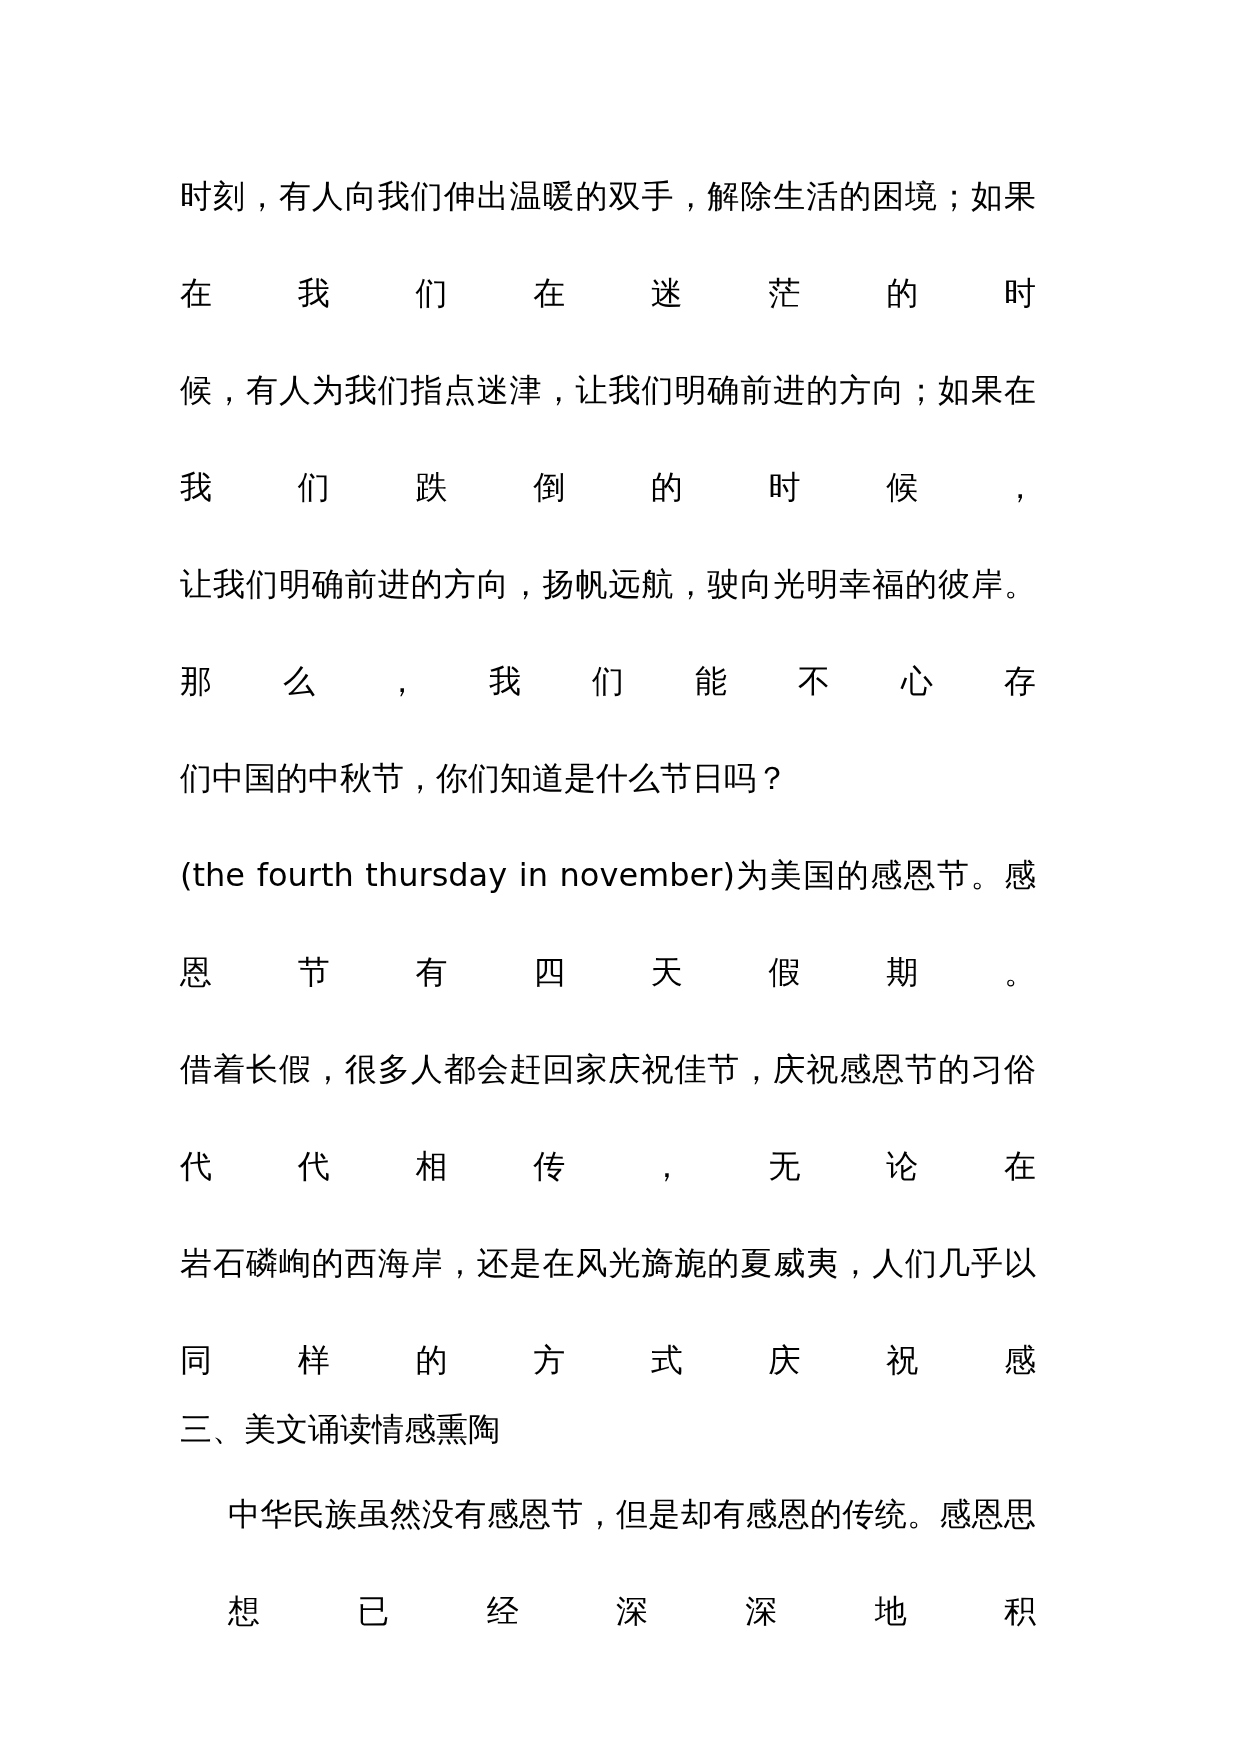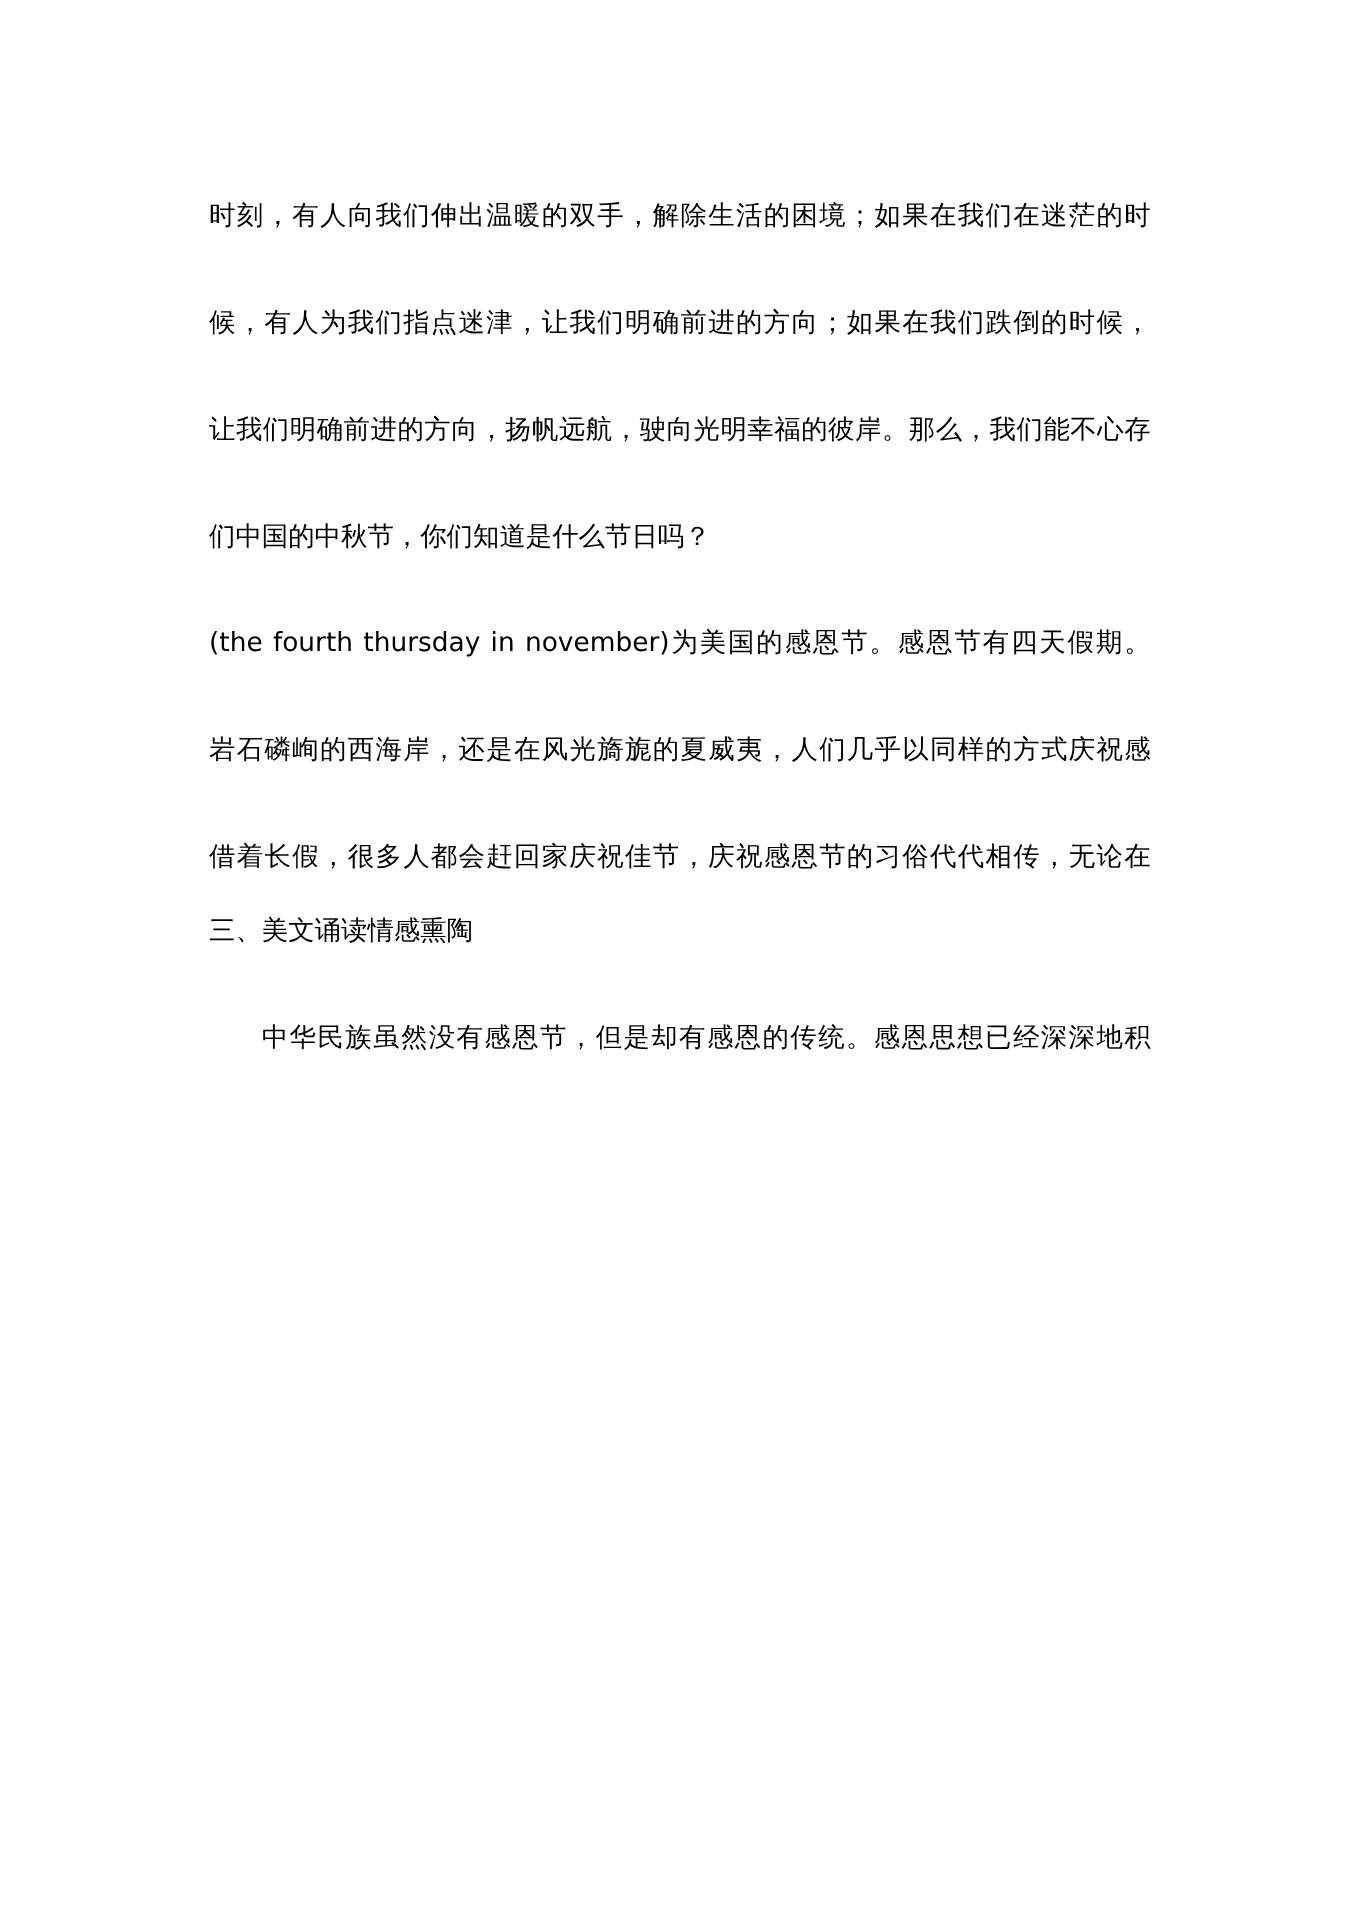--- a/index.html
+++ b/index.html
@@ -11,34 +11,34 @@
     position: relative;
     width: 1240px;
     height: 1754px;
     background: #ffffff;
     overflow: hidden;
     font-family: "DejaVu Sans", "Liberation Sans", sans-serif;
     color: #000000;
   }
   .doc {
     position: absolute;
-    left: 190px;
+    left: 180px;
     top: 148px;
     width: 856px;
-    font-size: 24px;
+    font-size: 32px;
     font-weight: 400;
   }
   .para {
     margin: 0;
     padding: 0;
     line-height: 97px;
   }
   .para-heading {
     line-height: 40px;
-    margin-bottom: 28px;
+    margin-bottom: 17px;
     font-family: Liberation Serif, serif;
   }
   .line {
     text-align: justify;
   }
   .line.fill {
     
     text-align-last: justify;
   }
   .line.indent {
@@ -54,22 +54,22 @@
 
     <div class="para">
       <div class="line fill">时刻，有人向我们伸出温暖的双手，解除生活的困境；如果在我们在迷茫的时</div>
       <div class="line fill">候，有人为我们指点迷津，让我们明确前进的方向；如果在我们跌倒的时候，</div>
       <div class="line fill">让我们明确前进的方向，扬帆远航，驶向光明幸福的彼岸。那么，我们能不心存</div>
       <div class="line">们中国的中秋节，你们知道是什么节日吗？</div>
     </div>
 
     <div class="para">
       <div class="line fill">(the fourth thursday in november)为美国的感恩节。感恩节有四天假期。</div>
+      <div class="line fill">借着长假，很多人都会赶回家庆祝佳节，庆祝感恩节的习俗代代相传，无论在</div>
       <div class="line fill">岩石磷峋的西海岸，还是在风光旖旎的夏威夷，人们几乎以同样的方式庆祝感</div>
-      <div class="line fill">借着长假，很多人都会赶回家庆祝佳节，庆祝感恩节的习俗代代相传，无论在</div>
     </div>
 
     <div class="para para-heading">
       <div class="line">三、美文诵读情感熏陶</div>
     </div>
 
     <div class="para">
       <div class="line fill indent">中华民族虽然没有感恩节，但是却有感恩的传统。感恩思想已经深深地积</div>
     </div>
 

